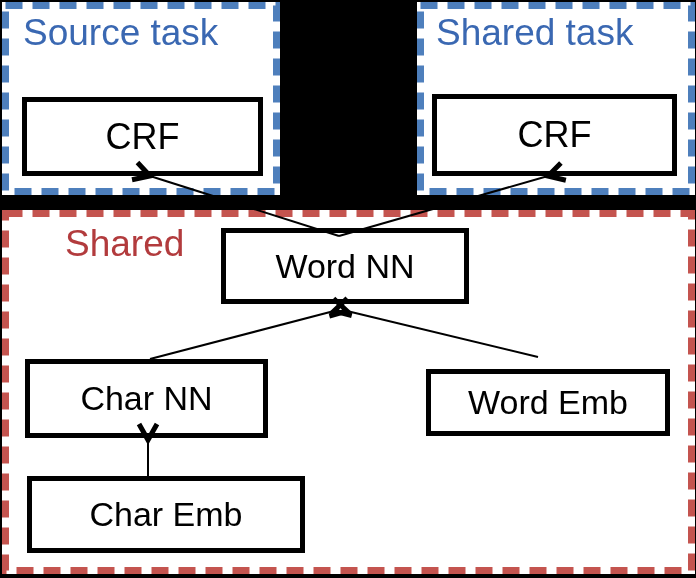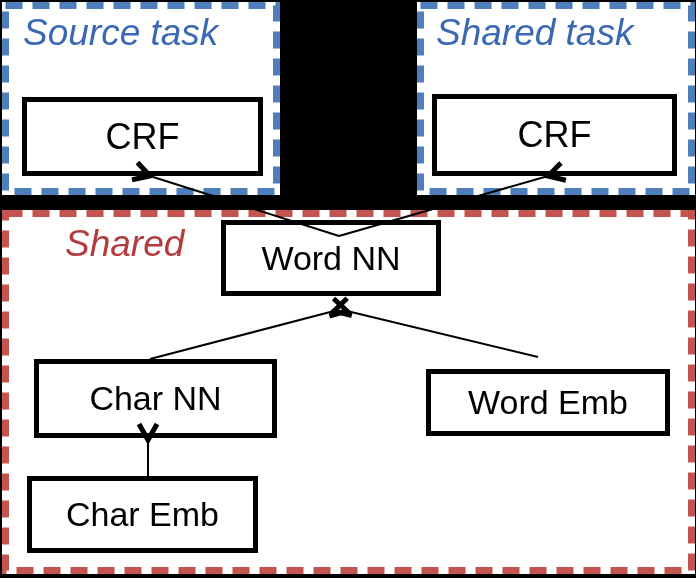--- a/index.html
+++ b/index.html
@@ -14,21 +14,20 @@
   .panel { position: absolute; background: var(--panel-fill, #fff); }
   .panel-source { left: 2px;   top: 2px;   width: 278px; height: 193px; }
   .panel-target { left: 417px; top: 2px;   width: 278px; height: 193px; }
   .panel-shared { left: 2px;   top: 210px; width: 693px; height: 364px; }
 
   .group-label {
     position: absolute;
     font-size: 37px;
     line-height: 1.1;
     white-space: nowrap;
-    font-style: italic;
   }
   .group-label-blue { color: var(--blue-text, #3A68B2); }
   .group-label-red  { color: var(--red-text,  #B23B3D); }
   .panel-source .group-label { left: 21px; top: 11px; }
   .panel-target .group-label { left: 19px; top: 11px; }
   .panel-shared .group-label { left: 19px; top: 14px; margin-left: 44px; }
 
   .node {
     position: absolute;
     box-sizing: border-box;
@@ -37,24 +36,24 @@
     display: flex;
     align-items: center;
     justify-content: center;
     color: var(--node-text, #000);
     font-size: 34px;
     white-space: nowrap;
   }
   .node-crf { font-size: 36px; }
   .node-crf-source { left: 22px;  top: 97px;  width: 241px; height: 79px; }
   .node-crf-target { left: 432px; top: 94px;  width: 245px; height: 82px; }
-  .node-word-nn    { left: 221px; top: 220px; width: 220px; height: 76px; }
-  .node-char-nn    { left: 25px;  top: 359px; width: 243px; height: 79px; margin-left: 9px; }
+  .node-word-nn    { left: 221px; top: 228px; width: 248px; height: 76px; }
+  .node-char-nn    { left: 25px;  top: 359px; width: 243px; height: 79px; }
   .node-word-emb   { left: 426px; top: 369px; width: 244px; height: 67px; }
-  .node-char-emb   { left: 27px;  top: 476px; width: 231px; height: 77px; }
+  .node-char-emb   { left: 27px;  top: 476px; width: 278px; height: 77px; }
 
   .overlay {
     position: absolute;
     left: 0; top: 0;
     width: 696px; height: 578px;
     pointer-events: none;
   }
   .dash-rect { fill: none; stroke-width: 7; stroke-dasharray: 17 10; }
   .dash-blue { stroke: var(--blue-border, #4E7FBC); }
   .dash-red  { stroke: var(--red-border,  #C4544F); }

